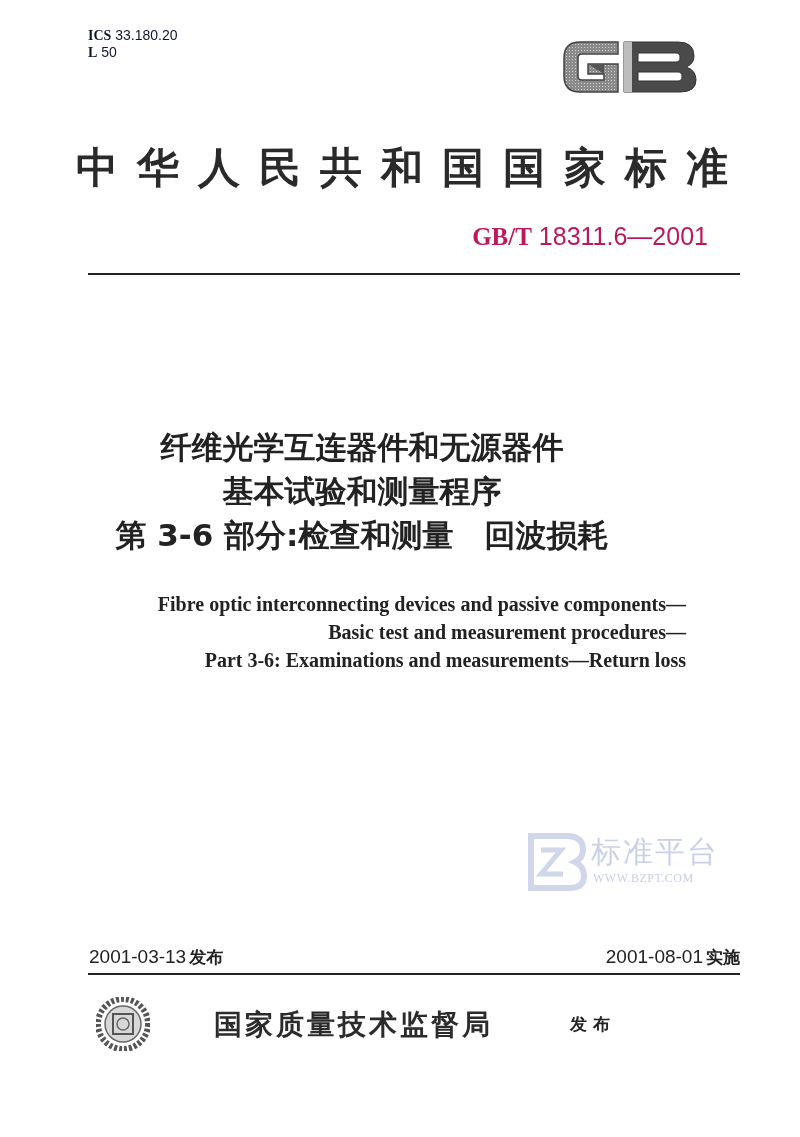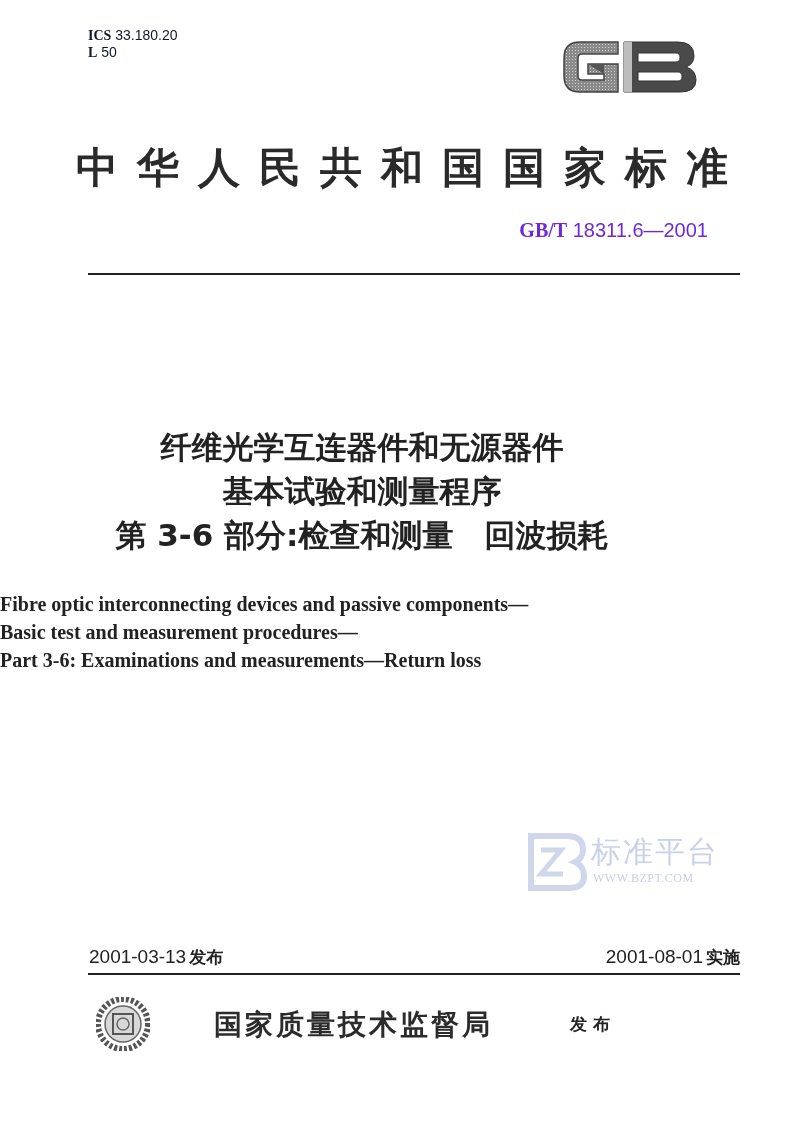--- a/index.html
+++ b/index.html
@@ -8,29 +8,29 @@
     font-family:"DejaVu Sans", sans-serif; color:#1a1a1a;
   }
   .abs { position:absolute; }
   .ics { left:88px; top:27px; font-family:"Liberation Sans", sans-serif; font-size:14px; line-height:17px; color:#0f172a; }
   .ics b { font-family:"Liberation Serif", serif; font-weight:bold; }
   .gb-logo { left:560px; top:38px; width:140px; height:58px; }
   .national-title {
     left:76px; top:140px; width:680px; font-family:Liberation Mono, monospace;
     font-size:42px; font-weight:bold; letter-spacing:19px; color:#2a2a2a; white-space:nowrap;
   }
-  .std-no { right:92px; top:219px; text-align:right; font-family:"Liberation Sans", sans-serif; font-size:20px; line-height:22px; color:#6d28d9; }
+  .std-no { right:92px; top:225px; text-align:right; font-family:"Liberation Sans", sans-serif; font-size:25px; line-height:22px; color:#be185d; }
   .std-no .ser { font-family:"Liberation Serif", serif; font-weight:bold; }
   .hr-top { left:88px; top:273px; width:652px; height:2px; background:#222; }
   .cn-title {
     left:0; top:425px; width:724px; text-align:center; font-family:"DejaVu Sans", sans-serif;
     font-size:31px; line-height:44px; color:#222; font-weight:bold;
   }
   .en-title {
-    left:0; top:590px; width:686px; text-align:left; font-family:"Liberation Serif", serif;
+    left:0; top:590px; width:686px; text-align:right; font-family:"Liberation Serif", serif;
     font-weight:bold; font-size:20px; line-height:28px; color:#222;
   }
   .watermark { left:527px; top:832px; width:210px; height:60px; opacity:0.35; }
   .wm-text { left:591px; top:832px; font-family:"DejaVu Serif", serif; font-size:30px; font-weight:normal; color:#7b8fc8; letter-spacing:2px; }
   .wm-url { left:593px; top:871px; font-family:"Liberation Serif", serif; font-size:12px; color:#8f9fd0; letter-spacing:0.5px; }
   .date-left { left:89px; top:946px; font-family:"Liberation Sans", sans-serif; font-size:19px; color:#222; }
   .date-right { right:60px; top:946px; font-family:"Liberation Sans", sans-serif; font-size:19px; color:#222; }
   .date-left .cn, .date-right .cn { font-family:"DejaVu Sans", sans-serif; font-size:17px; font-weight:bold; margin-left:3px; }
   .hr-bottom { left:88px; top:973px; width:652px; height:2px; background:#222; }
   .seal { left:96px; top:997px; width:54px; height:54px; }

